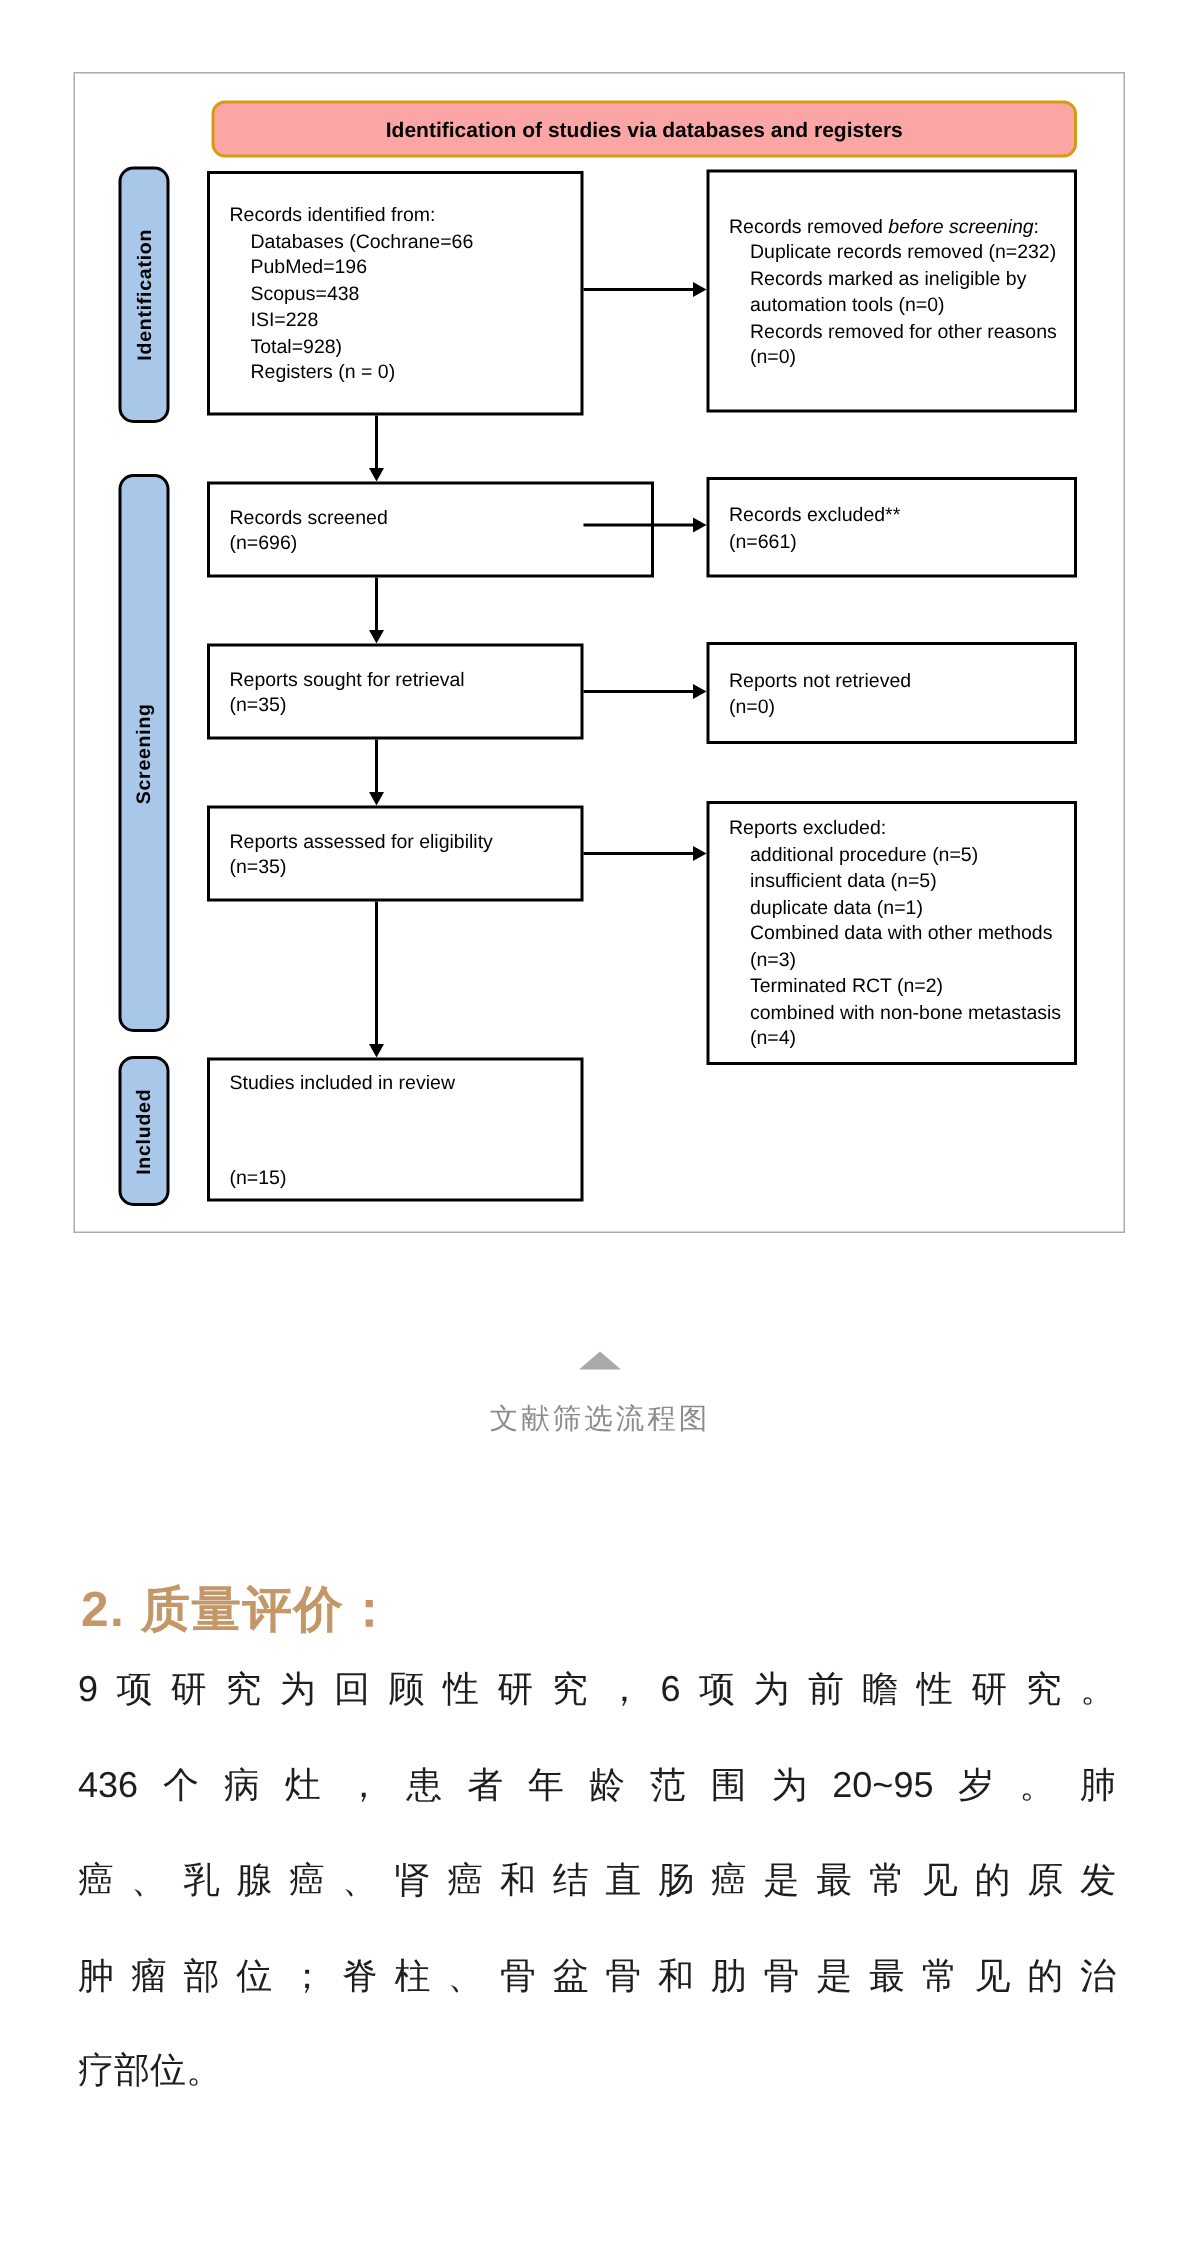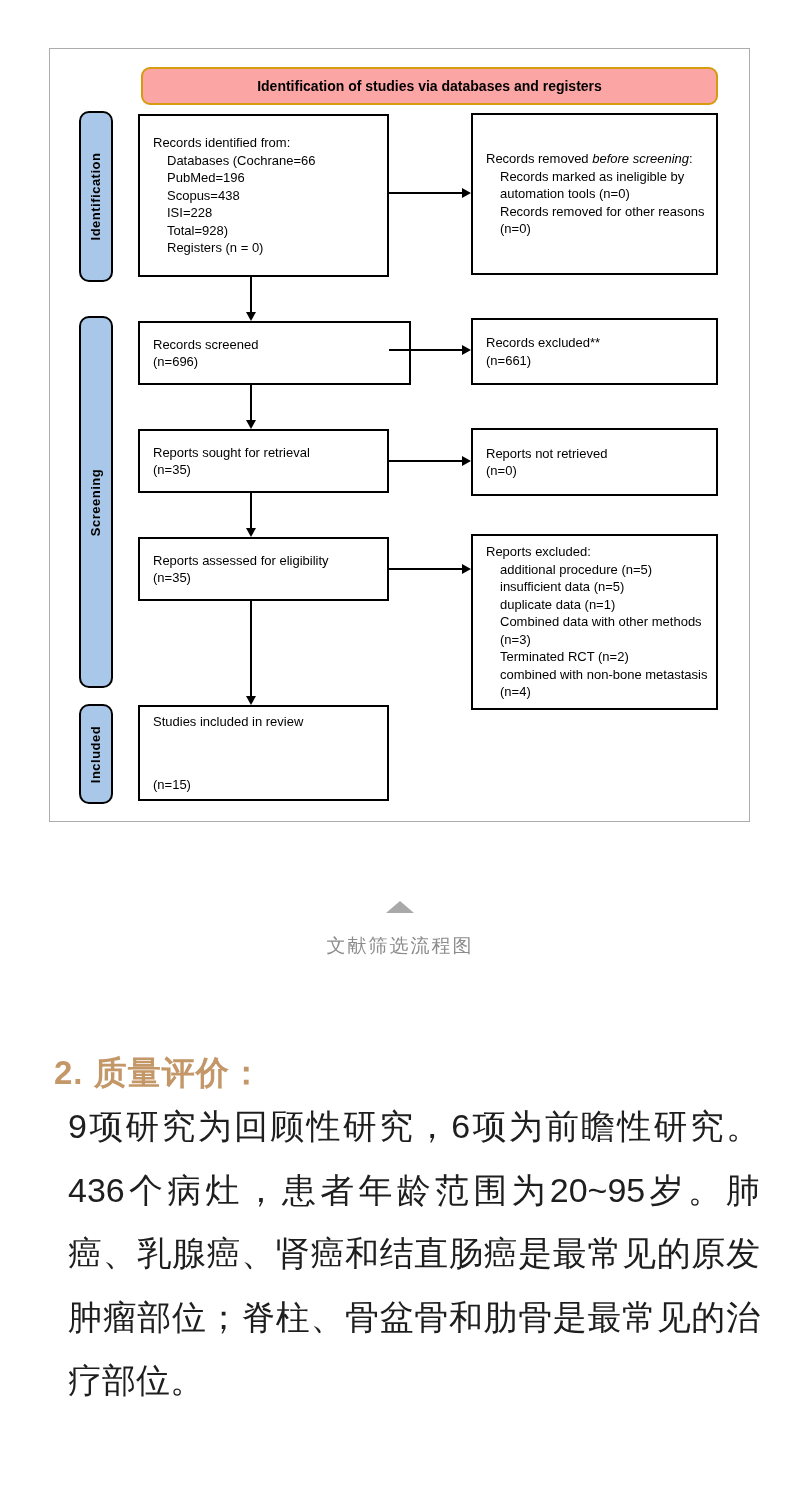--- a/index.html
+++ b/index.html
@@ -32,21 +32,21 @@
   .stage-in { top:655px; height:100px; }
   .fbox {
     position:absolute; background:#fff; border:2px solid #000; box-sizing:border-box;
     font-size:13px; line-height:17.5px; color:#000;
     display:flex; flex-direction:column; justify-content:center;
     padding:6px 8px 6px 13px;
   }
   .ind { margin-left:14px; }
   .it  { font-style:italic; }
   .b1 { left:88px;  top:65px;  width:251px; height:163px; }
-  .b2 { left:88px;  top:272px; width:273px; height:64px;  }
+  .b2 { left:88px;  top:272px; width:298px; height:64px;  }
   .b3 { left:88px;  top:380px; width:251px; height:64px;  }
   .b4 { left:88px;  top:488px; width:251px; height:64px;  }
   .b5 { left:88px;  top:656px; width:251px; height:96px;justify-content:space-between;  }
   .rb1 { left:421px; top:64px;  width:247px; height:162px; }
   .rb2 { left:421px; top:269px; width:247px; height:67px;  }
   .rb3 { left:421px; top:379px; width:247px; height:68px;  }
   .rb4 { left:421px; top:485px; width:247px; height:176px; }
   .varrow { position:absolute; width:10px; display:flex; flex-direction:column; align-items:center; }
   .varrow .shaft { width:2px; flex:1; background:#000; }
   .varrow .head  { width:0; height:0; border-left:5px solid transparent; border-right:5px solid transparent; border-top:9px solid #000; }
@@ -70,22 +70,22 @@
   .fig-caption {
     position:absolute; left:0; top:933px; width:800px; text-align:center;
     font-size:19px; color:#8C8C8C; letter-spacing:2px;
   }
   
   .sec-heading {
     position:absolute; left:54px; top:1051px;
     font-size:33px; font-weight:bold; color:#C39768; letter-spacing:1px;
   }
   .body-text {
-    position:absolute; left:68px; top:1095px; width:692px;
-    font-size:34px; line-height:63.5px; color:#1E1E1E;
+    position:absolute; left:52px; top:1095px; width:692px;
+    font-size:24px; line-height:63.5px; color:#1E1E1E;
   }
   .body-text .line { text-align:justify; text-align-last:justify; }
   .body-text .line.last { text-align:left; text-align-last:left; }
 </style>
 </head>
 <body>
 
 <div class="figure">
 
   <div class="banner">Identification of studies via databases and registers</div>
@@ -105,20 +105,21 @@
     <div class="ind">Databases (Cochrane=66</div>
     <div class="ind">PubMed=196</div>
     <div class="ind">Scopus=438</div>
     <div class="ind">ISI=228</div>
     <div class="ind">Total=928)</div>
     <div class="ind">Registers (n = 0)</div>
   </div>
 
   <div class="fbox rb1">
     <div><span>Records removed </span><span class="it">before screening</span><span>:</span></div>
+    <div class="ind">Duplicate records removed (n=232)</div>
     <div class="ind">Records marked as ineligible by automation tools (n=0)</div>
     <div class="ind">Records removed for other reasons (n=0)</div>
   </div>
 
   <div class="fbox b2">
     <div>Records screened</div>
     <div>(n=696)</div>
   </div>
   <div class="fbox rb2">
     <div>Records excluded**</div>

